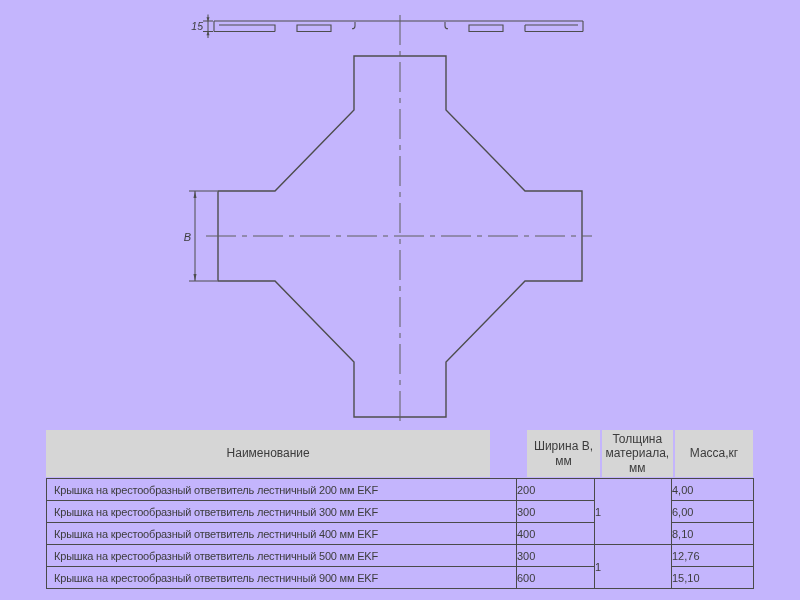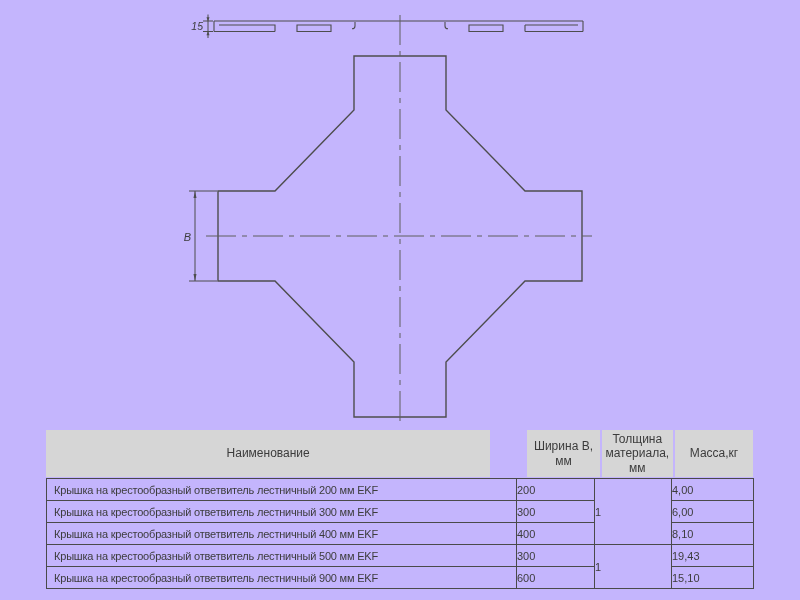--- a/index.html
+++ b/index.html
@@ -111,21 +111,21 @@
         </tr>
         <tr>
           <td class="c-name">Крышка на крестообразный ответвитель лестничный 400 мм EKF</td>
           <td class="c-num">400</td>
           <td class="c-num">8,10</td>
         </tr>
         <tr>
           <td class="c-name">Крышка на крестообразный ответвитель лестничный 500 мм EKF</td>
           <td class="c-num">300</td>
           <td class="c-num" rowspan="2">1</td>
-          <td class="c-num">19,43</td>
+          <td class="c-num">12,76</td>
         </tr>
         <tr>
           <td class="c-name">Крышка на крестообразный ответвитель лестничный 900 мм EKF</td>
           <td class="c-num">600</td>
           <td class="c-num">15,10</td>
         </tr>
       </tbody>
     </table>
   </div>
 

